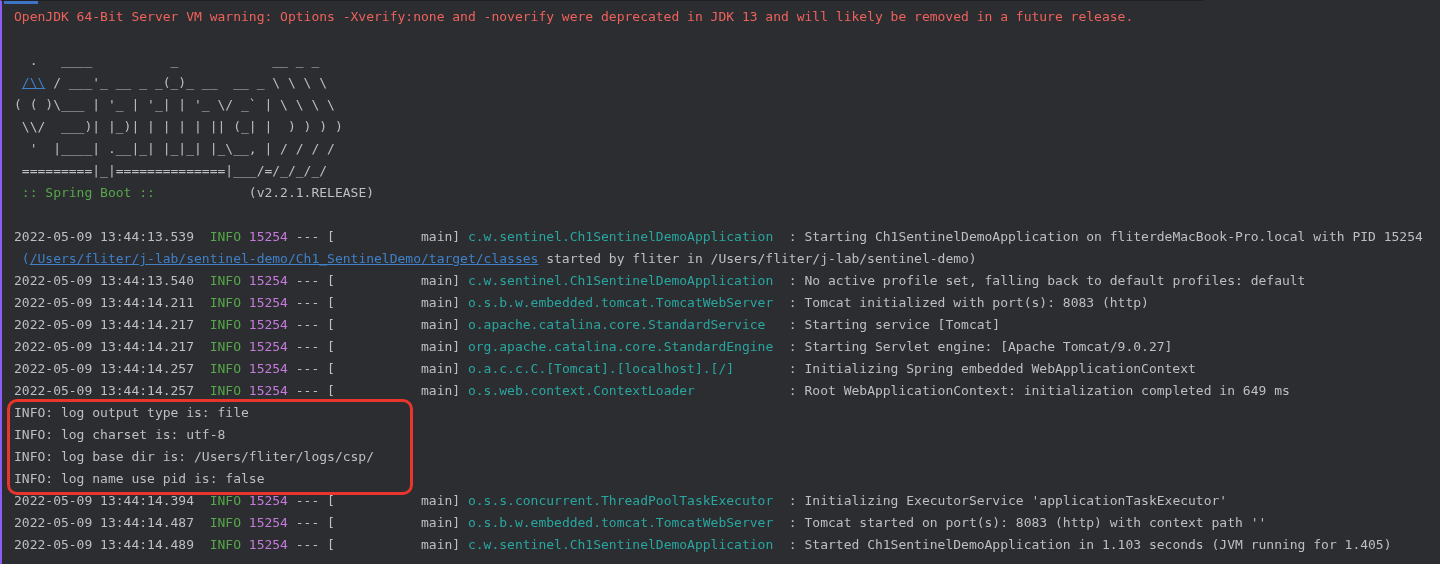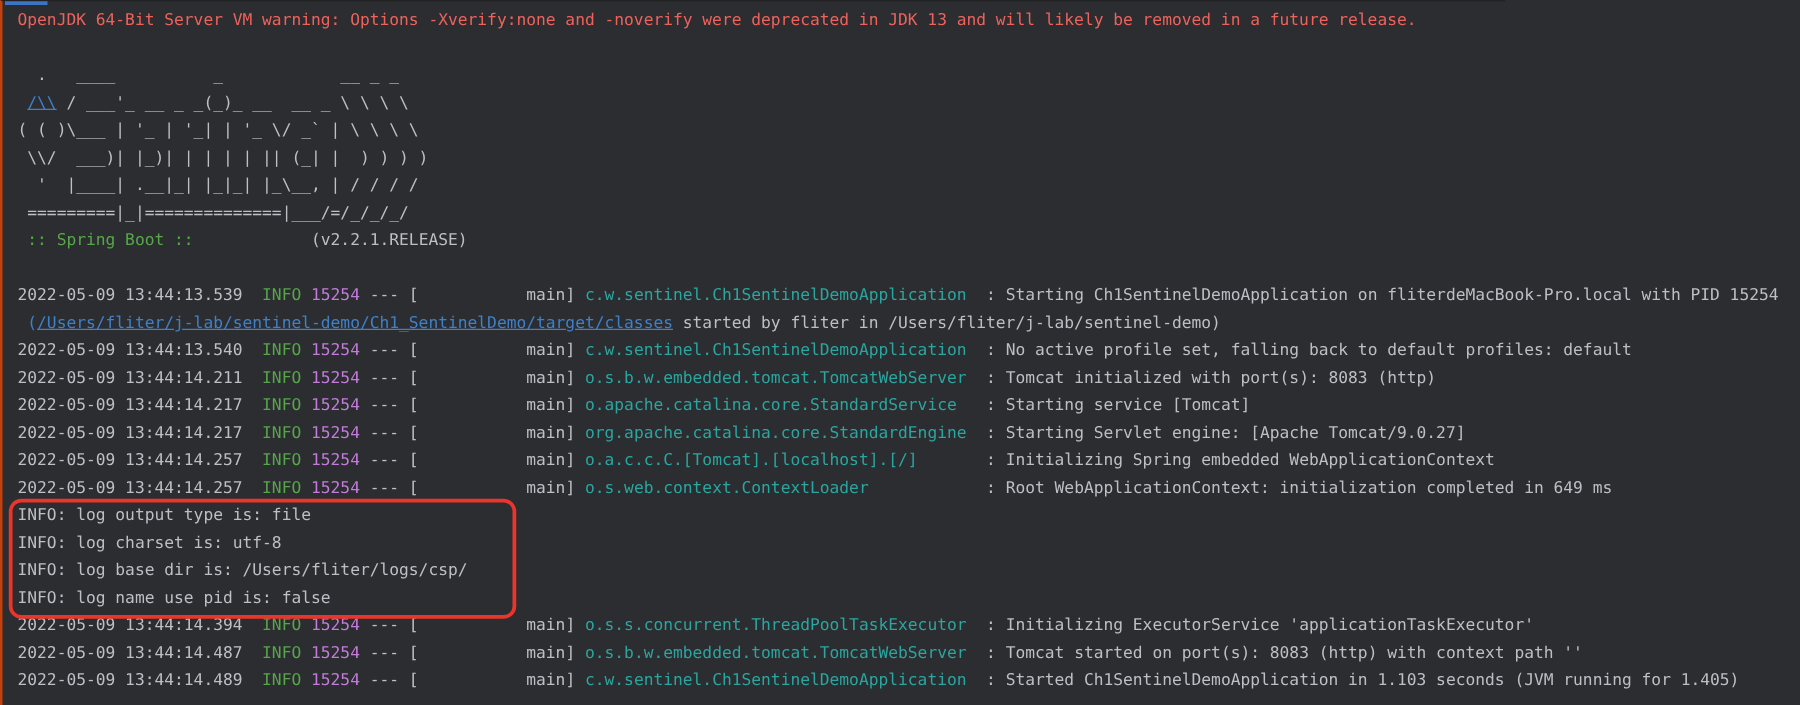--- a/index.html
+++ b/index.html
@@ -11,21 +11,21 @@
     background: #2b2d30;
   }
   .console-wrap {
     position: relative;
     width: 1204px;
     height: 564px;
     font-family: "DejaVu Sans Mono", "Liberation Mono", monospace;
     font-size: 13px;
     line-height: 22px;
     box-sizing: border-box;
-    border-left: 2px solid #c2410c;
+    border-left: 2px solid #8b5cf6;
     border-top: 1px solid #1f2123;
   }
   .console-output {
     padding: 5px 0 0 12px;
     white-space: pre;
   }
   .line {
     height: 22px;
     white-space: pre;
   }

